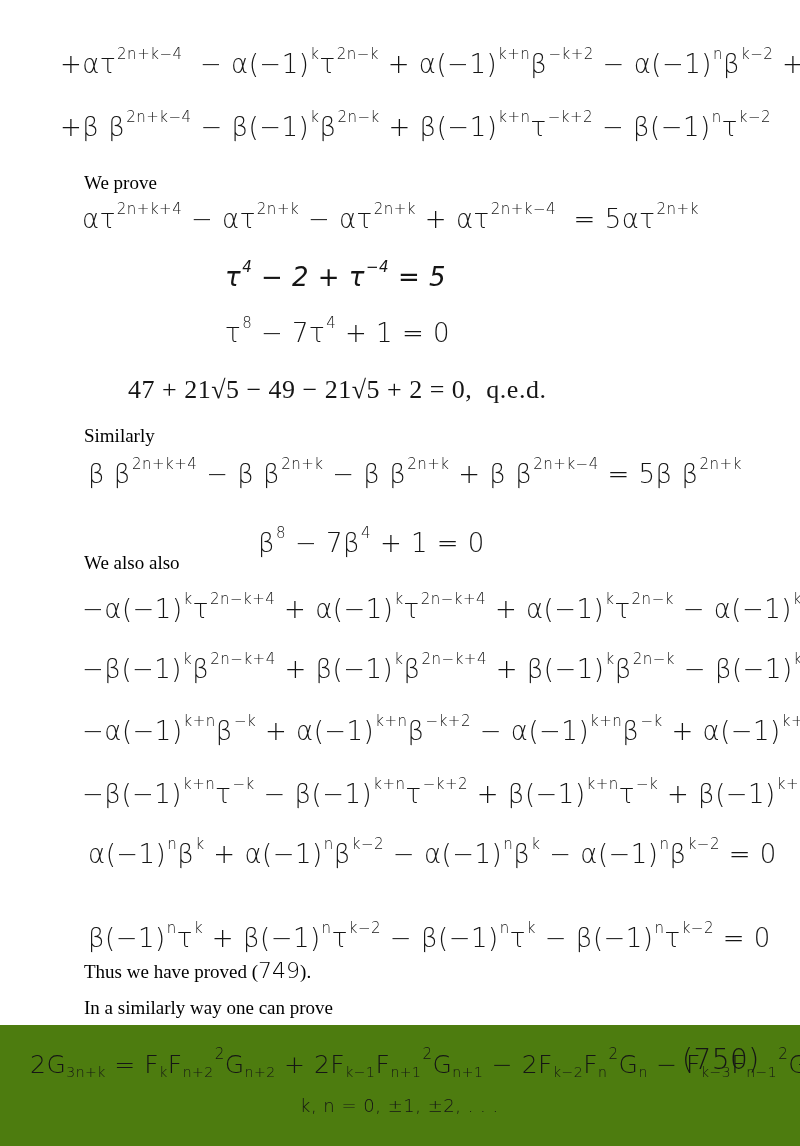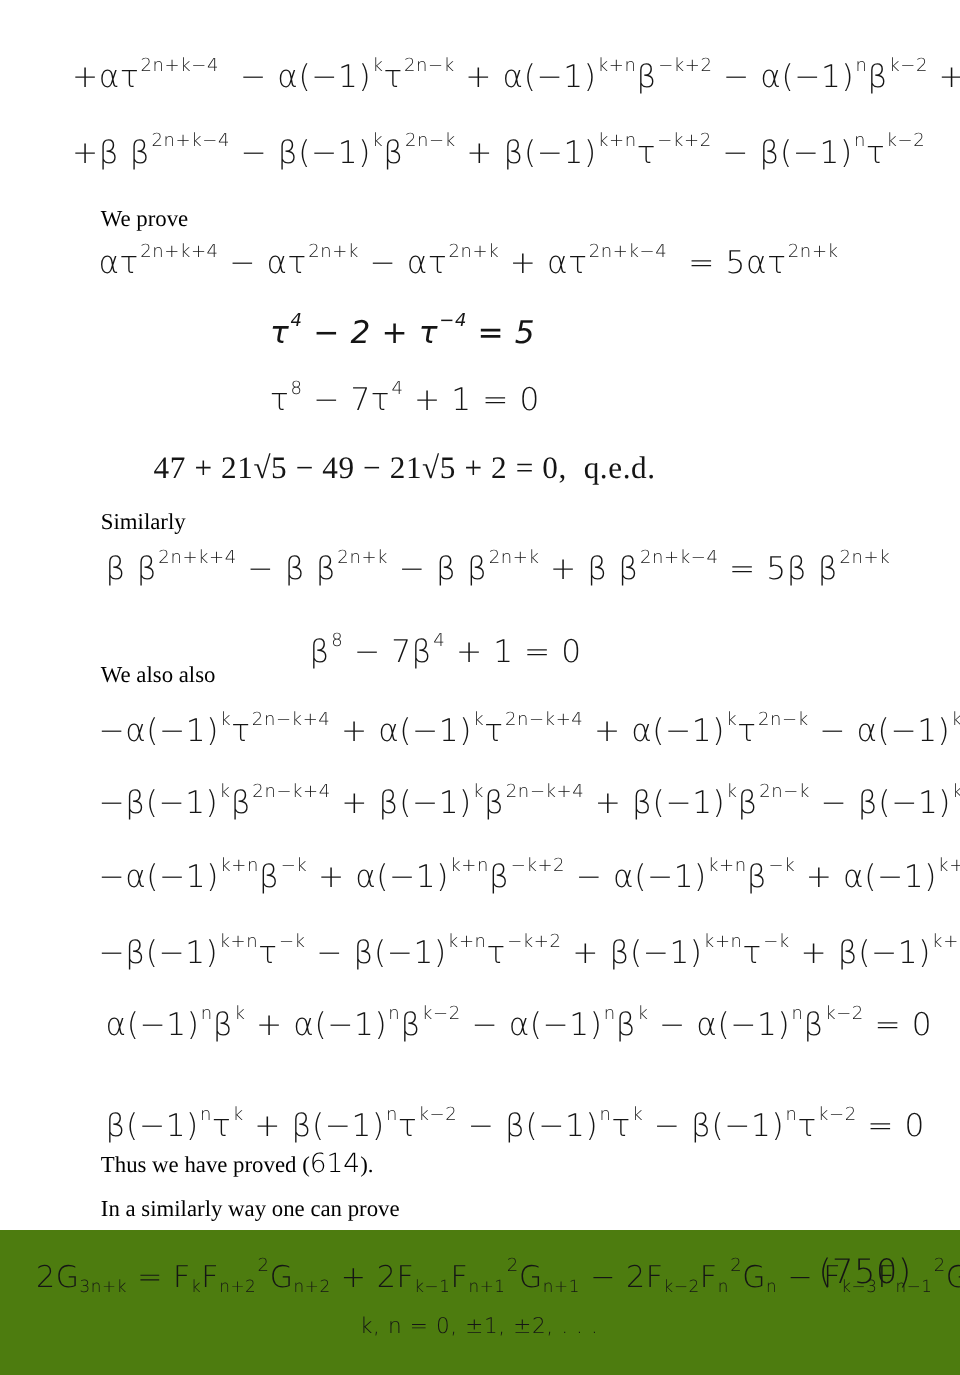--- a/index.html
+++ b/index.html
@@ -31,21 +31,21 @@
 
 <div class="prose" style="left:84px;top:552px;">We also also</div>
 <div class="hw" style="left:82px;top:590px;">−α(−1)<sup>k</sup>τ<sup>2n−k+4</sup> + α(−1)<sup>k</sup>τ<sup>2n−k+4</sup> + α(−1)<sup>k</sup>τ<sup>2n−k</sup> − α(−1)<sup>k</sup>τ = 0</div>
 <div class="hw" style="left:82px;top:650px;">−β(−1)<sup>k</sup>β<sup>2n−k+4</sup> + β(−1)<sup>k</sup>β<sup>2n−k+4</sup> + β(−1)<sup>k</sup>β<sup>2n−k</sup> − β(−1)<sup>k</sup>β = 0</div>
 <div class="hw" style="left:82px;top:712px;">−α(−1)<sup>k+n</sup>β<sup>−k</sup> + α(−1)<sup>k+n</sup>β<sup>−k+2</sup> − α(−1)<sup>k+n</sup>β<sup>−k</sup> + α(−1)<sup>k+n</sup>β = 0</div>
 <div class="hw" style="left:82px;top:775px;">−β(−1)<sup>k+n</sup>τ<sup>−k</sup> − β(−1)<sup>k+n</sup>τ<sup>−k+2</sup> + β(−1)<sup>k+n</sup>τ<sup>−k</sup> + β(−1)<sup>k+n</sup>τ = 0</div>
 <div class="hw" style="left:88px;top:835px;">α(−1)<sup>n</sup>β<sup>k</sup> + α(−1)<sup>n</sup>β<sup>k−2</sup> − α(−1)<sup>n</sup>β<sup>k</sup> − α(−1)<sup>n</sup>β<sup>k−2</sup> = 0</div>
 <div class="hw" style="left:88px;top:895px;margin-top:24px;">β(−1)<sup>n</sup>τ<sup>k</sup> + β(−1)<sup>n</sup>τ<sup>k−2</sup> − β(−1)<sup>n</sup>τ<sup>k</sup> − β(−1)<sup>n</sup>τ<sup>k−2</sup> = 0</div>
 
 <div class="prose" style="left:84px;top:958px;">
-  <span>Thus we have proved  (</span><span class="hwnum">614</span><span>).</span>
+  <span>Thus we have proved  (</span><span class="hwnum">749</span><span>).</span>
 </div>
 <div class="prose" style="left:84px;top:997px;">In a similarly way one can prove</div>
 
 <div class="box">
   <div class="hw" style="left:30px;top:20px;font-size:25px;">2G<sub>3n+k</sub> = F<sub>k</sub>F<sub>n+2</sub><sup>2</sup>G<sub>n+2</sub> + 2F<sub>k−1</sub>F<sub>n+1</sub><sup>2</sup>G<sub>n+1</sub> − 2F<sub>k−2</sub>F<sub>n</sub><sup>2</sup>G<sub>n</sub> − F<sub>k−3</sub>F<sub>n−1</sub><sup>2</sup>G</div>
   <div class="hw" style="left:682px;top:18px;font-size:28px;">(750)</div>
   <div class="hw" style="left:300px;top:70px;font-size:18px;">k, n = 0, ±1, ±2, . . .</div>
 </div>
 
 </body></html>

